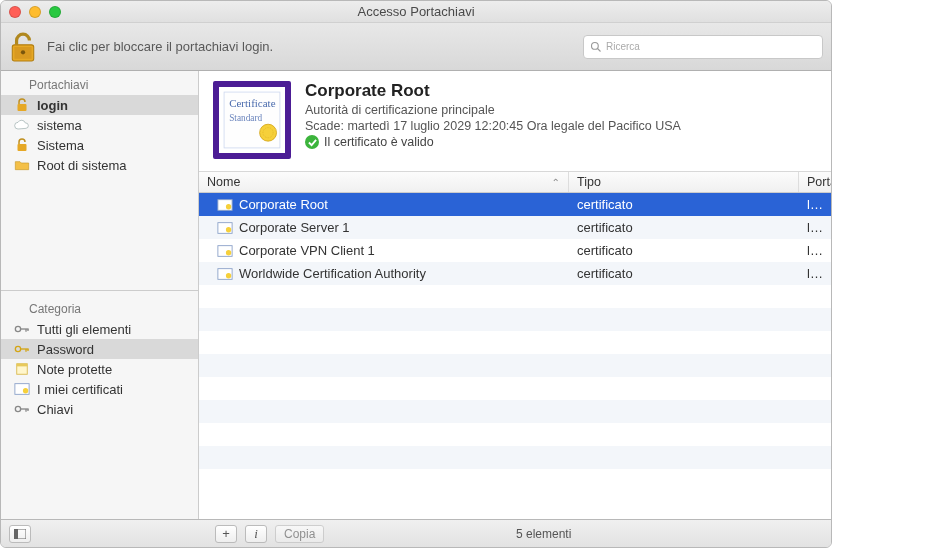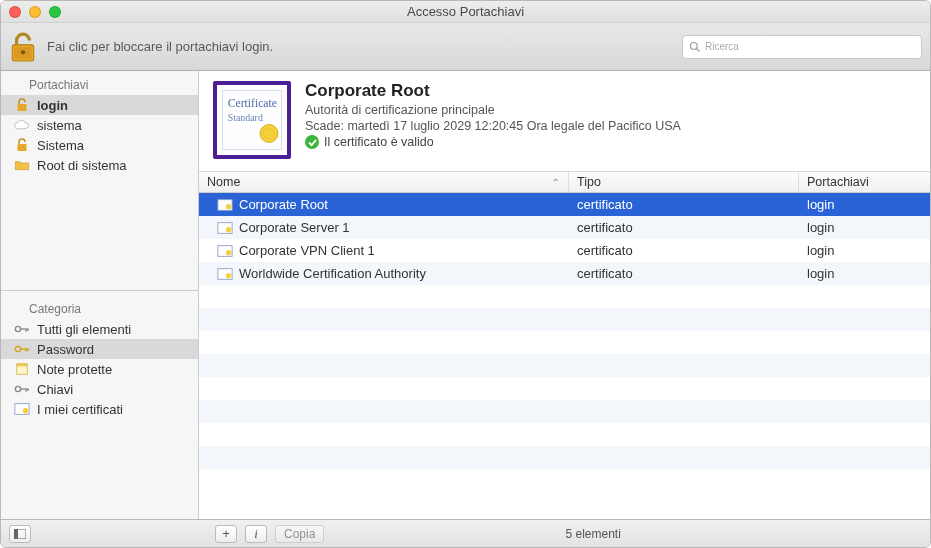--- a/index.html
+++ b/index.html
@@ -1,17 +1,17 @@
 <!DOCTYPE html>
 <html><head>
 <meta charset="utf-8">
 <style>
 * { box-sizing: border-box; margin: 0; padding: 0; }
 body { font-family: -apple-system, "Helvetica Neue", Arial, sans-serif; font-size: 13px; color: #333; background: #fff; }
-.window { width: 931px; height: 548px; border: 1px solid #b8b8b8; border-radius: 6px; overflow: hidden; display: flex; flex-direction: column; background: #f0f0f0; }
+.window { width: 832px; height: 548px; border: 1px solid #b8b8b8; border-radius: 6px; overflow: hidden; display: flex; flex-direction: column; background: #f0f0f0; }
 .titlebar { height: 22px; background: linear-gradient(#ededed,#e0e0e0); display: flex; align-items: center; padding: 0 8px; border-bottom: 1px solid #d0d0d0; position: relative; }
 .traffic { display: flex; gap: 8px; }
 .dot { width: 12px; height: 12px; border-radius: 50%; border: 0.5px solid rgba(0,0,0,.15); }
 .dot.red { background: #ff5f57; }
 .dot.yellow { background: #febc2e; }
 .dot.green { background: #28c840; }
 .title { position: absolute; left: 0; right: 0; text-align: center; font-size: 13px; color: #4a4a4a; pointer-events: none; }
 .toolbar { height: 48px; background: linear-gradient(#e8e8e8,#d8d8d8); border-bottom: 1px solid #b0b0b0; display: flex; align-items: center; padding: 0 8px; gap: 10px; }
 .lock-big { width: 28px; height: 30px; position: relative; }
 .lock-big svg { width: 100%; height: 100%; }
@@ -26,21 +26,21 @@
 .side-section { padding-top: 4px; }
 .side-header { font-size: 12px; color: #777; padding: 3px 10px 3px 28px; }
 .side-item { display: flex; align-items: center; gap: 6px; padding: 2px 10px 2px 12px; cursor: default; }
 .side-item.selected { background: #d9d9d9; }
 .side-item .ic { width: 18px; height: 16px; display: flex; align-items: center; justify-content: center; }
 .side-item .lbl { font-size: 13px; color: #333; }
 .side-item.bold .lbl { font-weight: 600; }
 .side-divider { height: 1px; background: #ccc; margin: 4px 0; }
 .main { flex: 1; display: flex; flex-direction: column; background: #fff; min-width: 0; }
 .detail { display: flex; gap: 14px; padding: 10px 14px 12px 14px; border-bottom: 1px solid #d8d8d8; }
-.cert-thumb { width: 78px; height: 78px; border: 4px solid #4c1d95; border-radius: 2px; background: #fff; position: relative; display: flex; align-items: center; justify-content: center; overflow: hidden; }
+.cert-thumb { width: 78px; height: 78px; border: 6px solid #4c1d95; border-radius: 2px; background: #fff; position: relative; display: flex; align-items: center; justify-content: center; overflow: hidden; }
 .detail-text { display: flex; flex-direction: column; gap: 2px; }
 .detail-title { font-size: 17px; font-weight: 600; color: #222; }
 .detail-sub { font-size: 12.5px; color: #555; }
 .valid { display: flex; align-items: center; gap: 5px; font-size: 12.5px; color: #444; }
 .check { width: 14px; height: 14px; border-radius: 50%; background: #3cb43c; display: flex; align-items: center; justify-content: center; }
 .check svg { width: 9px; height: 9px; fill: #fff; }
 .table { flex: 1; display: flex; flex-direction: column; min-height: 0; }
 .thead { display: flex; background: linear-gradient(#fcfcfc,#f0f0f0); border-bottom: 1px solid #ccc; font-size: 12.5px; color: #333; }
 .th { padding: 3px 8px; border-right: 1px solid #ddd; display: flex; align-items: center; justify-content: space-between; }
 .th:last-child { border-right: none; }
@@ -171,37 +171,37 @@
               <span class="ic">
                 <svg width="16" height="14" viewBox="0 0 16 16">
                   <rect x="2" y="2" width="12" height="12" fill="#fff6cc" stroke="#d8b84a"></rect>
                   <rect x="2" y="2" width="12" height="3" fill="#e8c95a"></rect>
                 </svg>
               </span>
               <span class="lbl">Note protette</span>
             </div>
             <div class="side-item">
               <span class="ic">
+                <svg width="16" height="14" viewBox="0 0 18 14">
+                  <rect x="1" y="1" width="16" height="12" fill="#fff" stroke="#8aa0c8"></rect>
+                  <circle cx="13" cy="9" r="3" fill="#f6d03a"></circle>
+                </svg>
+              </span>
+              <span class="lbl">I miei certificati</span>
+            </div>
+            <div class="side-item">
+              <span class="ic">
                 <svg width="16" height="14" viewBox="0 0 24 14">
                   <circle cx="6" cy="7" r="4" fill="none" stroke="#888" stroke-width="2"></circle>
                   <line x1="10" y1="7" x2="22" y2="7" stroke="#888" stroke-width="2"></line>
                   <line x1="18" y1="7" x2="18" y2="11" stroke="#888" stroke-width="2"></line>
                   <line x1="21" y1="7" x2="21" y2="10" stroke="#888" stroke-width="2"></line>
                 </svg>
               </span>
               <span class="lbl">Chiavi</span>
-            </div>
-            <div class="side-item">
-              <span class="ic">
-                <svg width="16" height="14" viewBox="0 0 18 14">
-                  <rect x="1" y="1" width="16" height="12" fill="#fff" stroke="#8aa0c8"></rect>
-                  <circle cx="13" cy="9" r="3" fill="#f6d03a"></circle>
-                </svg>
-              </span>
-              <span class="lbl">I miei certificati</span>
             </div>
           </div>
       </div>
     </div>
 
     <div class="main">
       <div class="detail">
         <div class="cert-thumb">
           <svg viewBox="0 0 78 78" width="78" height="78">
             <rect x="6" y="6" width="66" height="66" fill="#fefefe" stroke="#cfd9ef"></rect>

